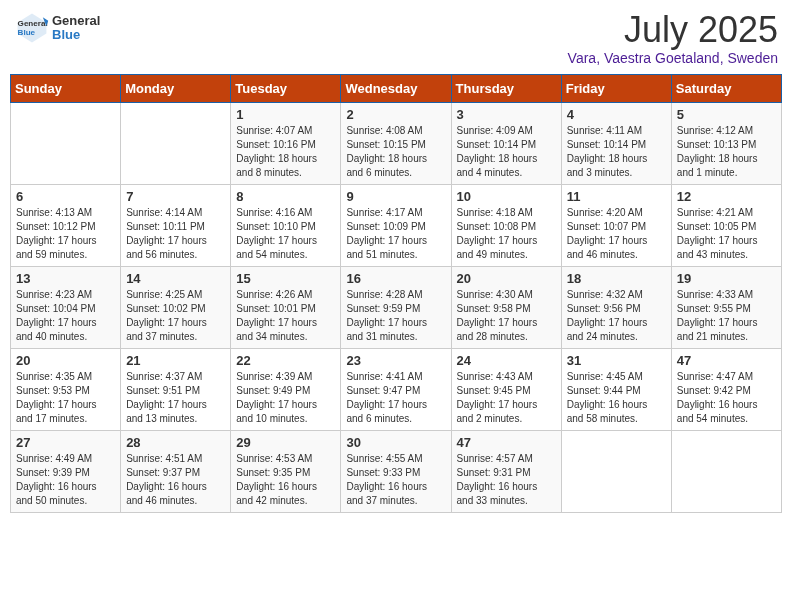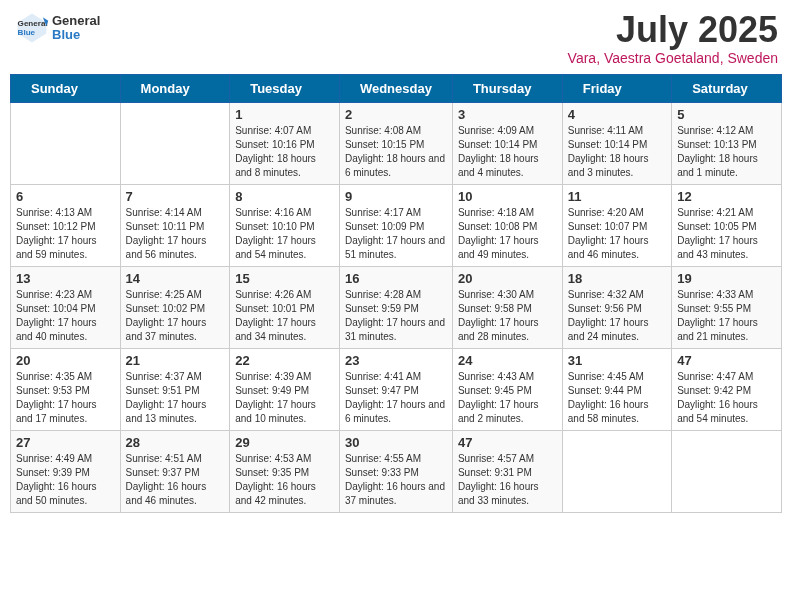--- a/index.html
+++ b/index.html
@@ -26,39 +26,39 @@
     .logo-icon {
       width: 36px;
       height: 36px;
       margin-right: 2px;
     }
     .title-block {
       text-align: right;
     }
     .month-title {
       font-size: 36px;
-      font-weight: bold;
+      font-weight: normal;
       color: #333;
       line-height: 1.1;
     }
     .location {
       font-size: 14px;
-      color: #be185d;
+      color: #4c1d95;
     }
     .calendar {
       width: 100%;
       border-collapse: collapse;
       border: 1px solid #ccc;
     }
     .calendar th {
-      background-color: #0369a1;
+      background-color: #c2410c;
       color: #fff;
       font-size: 13px;
       font-weight: bold;
-      padding: 6px 20px;
+      padding: 6px 4px;
       text-align: left;
       border: 1px solid #1a60a8;
     }
     .calendar td {
       vertical-align: top;
       border: 1px solid #ccc;
       padding: 4px 5px;
       font-size: 10.5px;
       color: #333;
       width: calc(100%/7);

